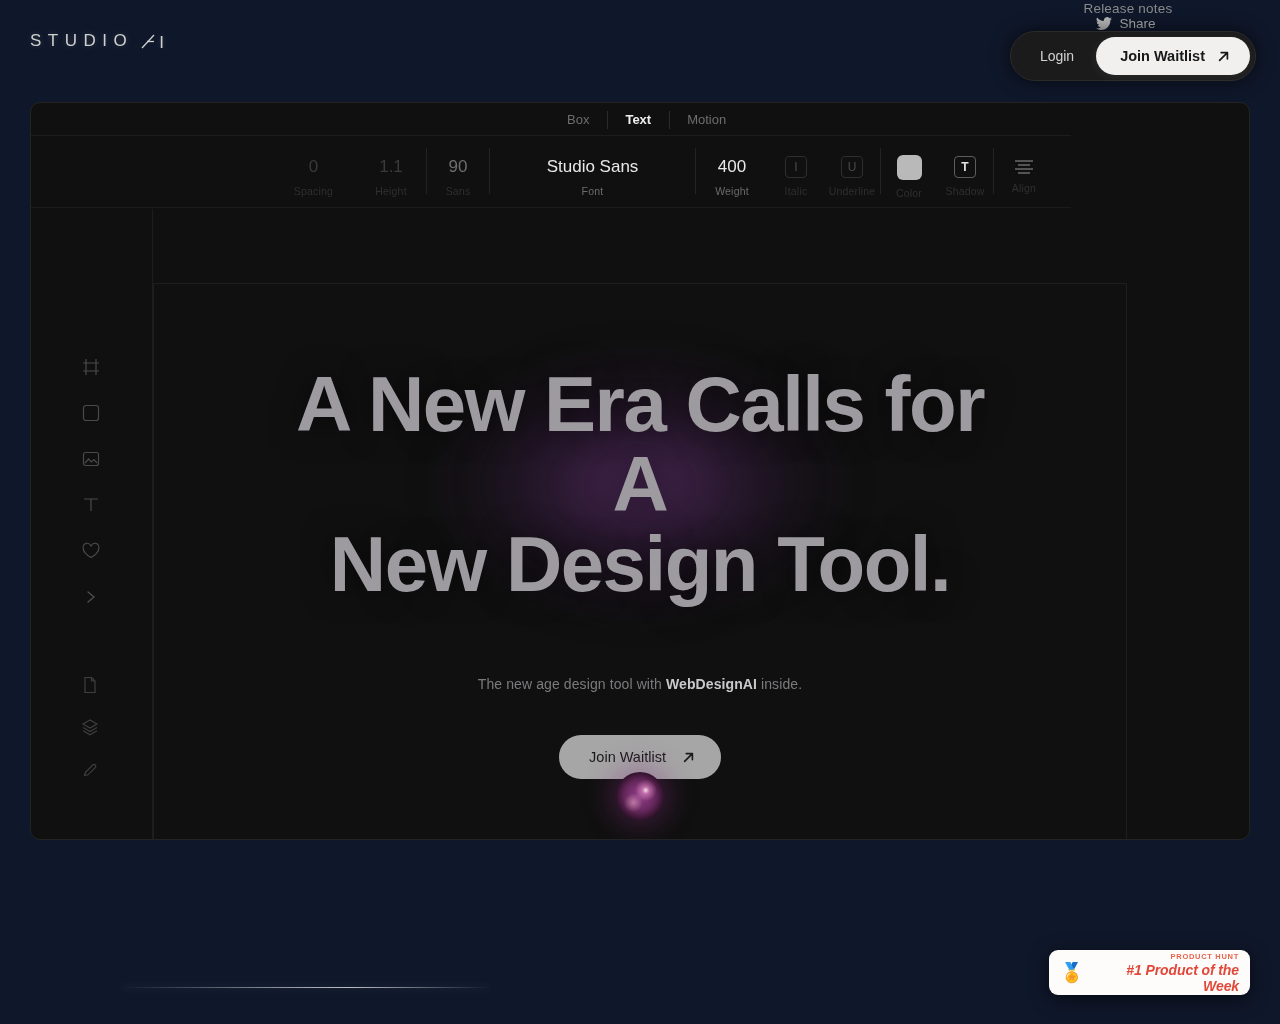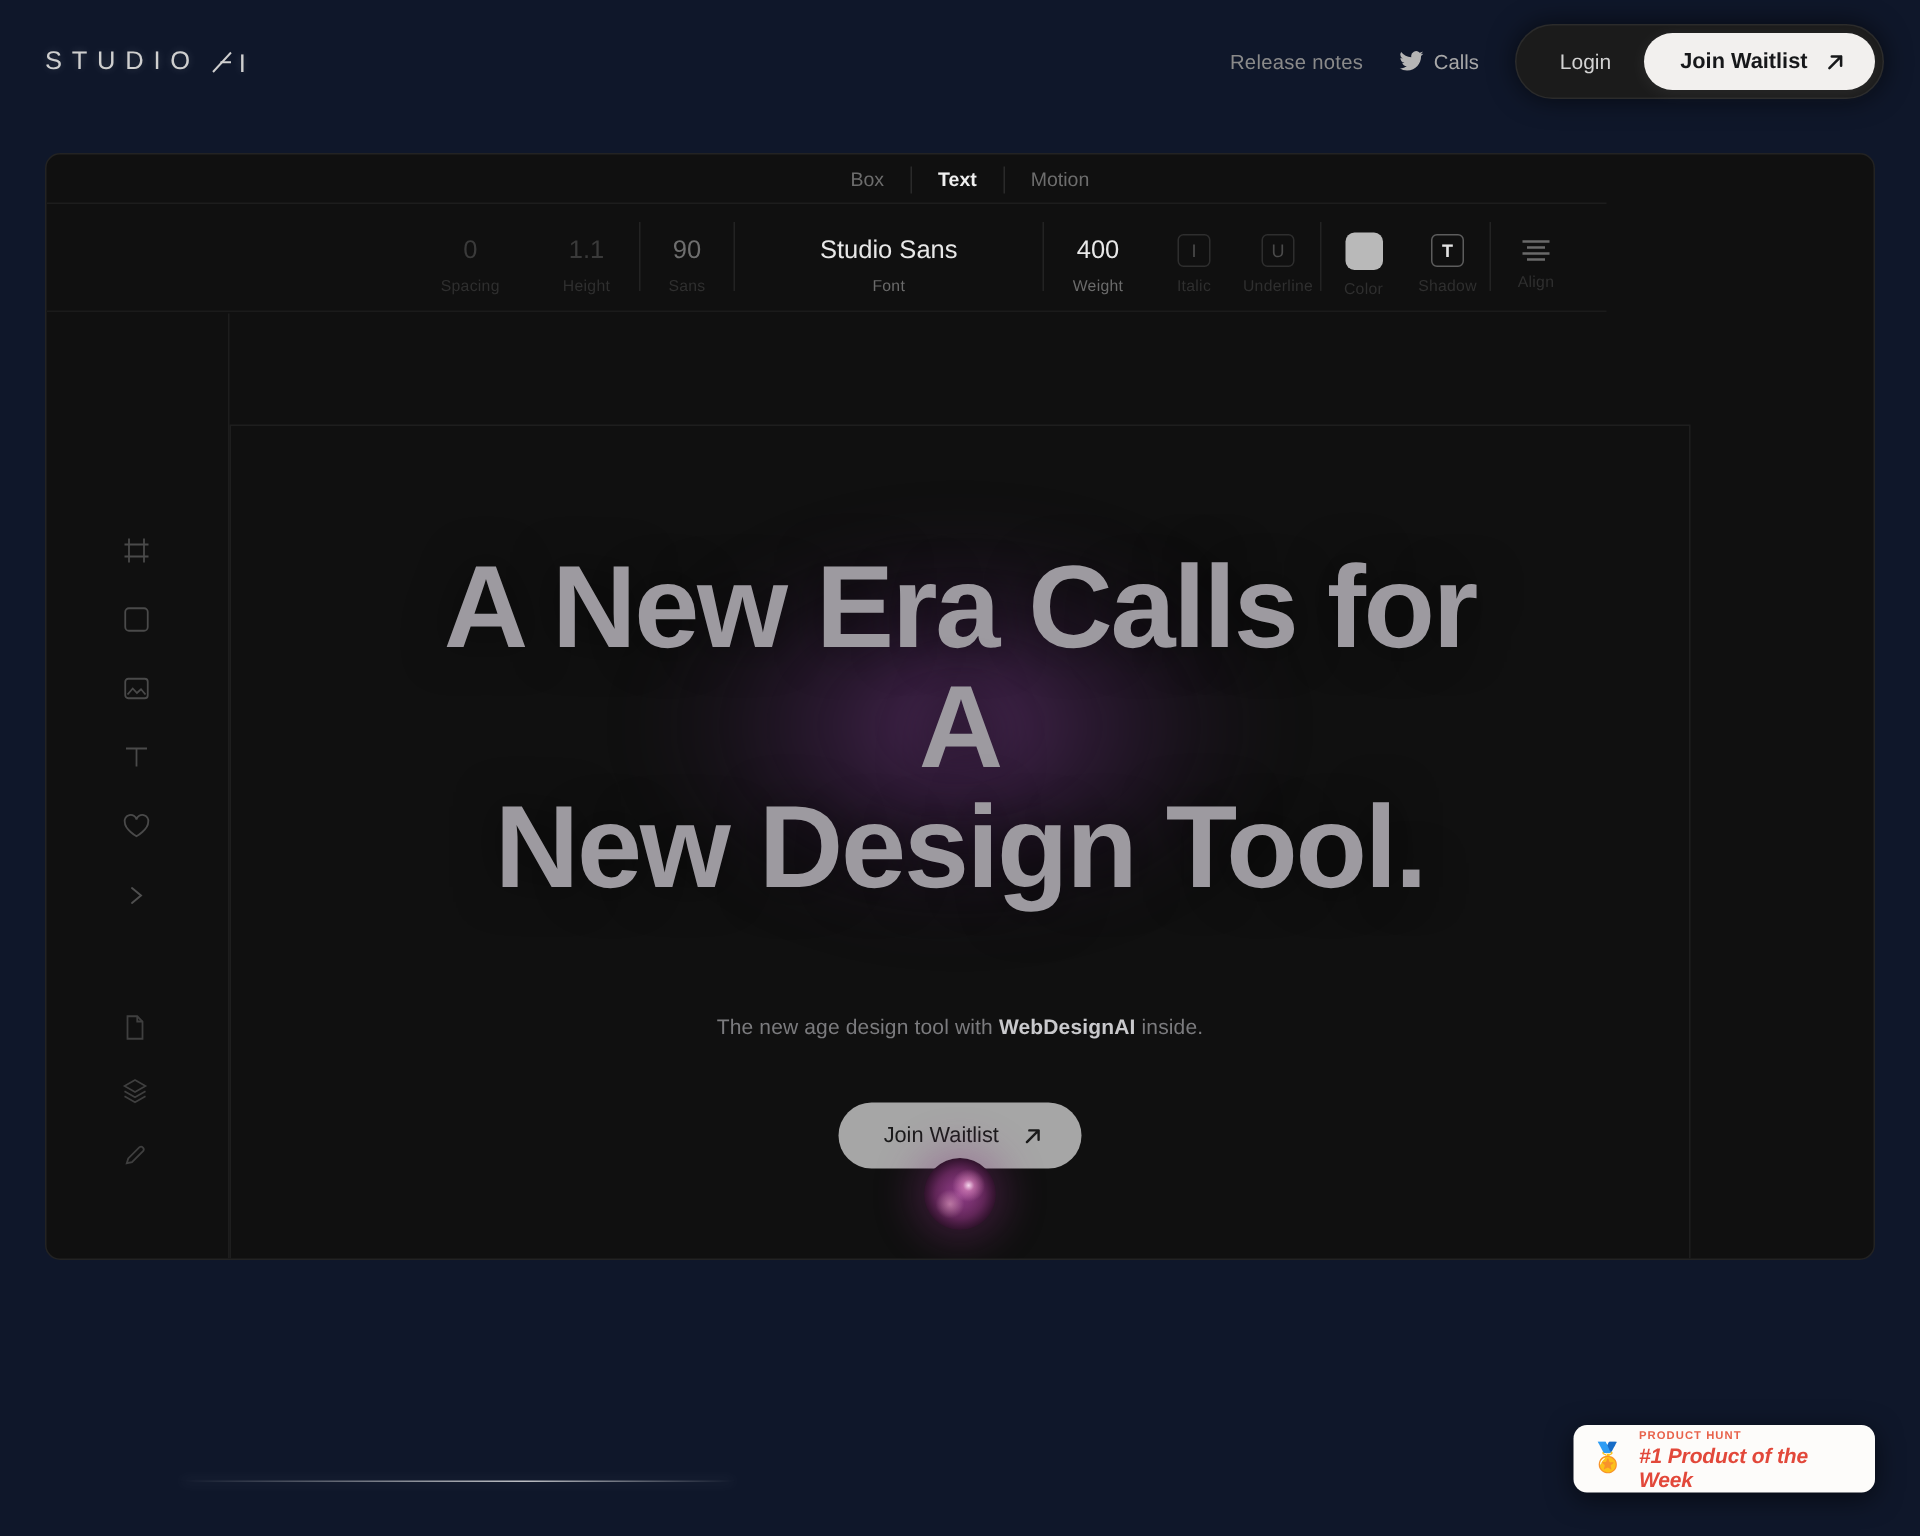--- a/index.html
+++ b/index.html
@@ -52,20 +52,21 @@
   .logo-mark .slash {
     position: absolute;
     left: 1px; top: -1px;
     width: 15px; height: 17px;
   }
 
   .header-right {
     display: flex;
     align-items: center;
     gap: 0px;
+    flex-direction: column;
   }
   .nav-link {
     color: #8a8a8a;
     font-size: 13.5px;
     letter-spacing: .2px;
     padding: 0 14px;
     white-space: nowrap;
   }
   .share-wrap {
     display: flex;
@@ -356,21 +357,21 @@
     background: #fdfcfa;
     border-radius: 9px;
     display: flex;
     align-items: center;
     gap: 9px;
     padding: 0 11px;
     box-shadow: 0 4px 18px rgba(0,0,0,.55);
     cursor: pointer;
   }
   .ph-medal { font-size: 19px; line-height: 1; }
-  .ph-texts { display: flex; flex-direction: column; gap: 1px; }
+  .ph-texts { display: flex; flex-direction: column; gap: 1px; text-align: right; }
   .ph-kicker {
     font-size: 7.5px;
     font-weight: 700;
     letter-spacing: .7px;
     color: #e8624a;
   }
   .ph-title {
     font-size: 14px;
     font-weight: 700;
     color: #e2483a;
@@ -397,21 +398,21 @@
     </div>
 
     <div class="header-right">
 
       <a class="nav-link">Release notes</a>
 
       <div class="share-wrap">
         <svg class="twitter-icon" viewBox="0 0 16 14">
           <path d="M16 1.66a6.4 6.4 0 0 1-1.89.52A3.3 3.3 0 0 0 15.55.36a6.6 6.6 0 0 1-2.09.8A3.28 3.28 0 0 0 7.87 4.1 9.32 9.32 0 0 1 1.11.6a3.28 3.28 0 0 0 1.02 4.38A3.25 3.25 0 0 1 .64 4.57v.04a3.28 3.28 0 0 0 2.63 3.22 3.3 3.3 0 0 1-1.48.06 3.28 3.28 0 0 0 3.07 2.28A6.59 6.59 0 0 1 0 11.54a9.29 9.29 0 0 0 5.03 1.47c6.04 0 9.34-5 9.34-9.33l-.01-.43A6.66 6.66 0 0 0 16 1.66z" fill="#b5b5b5"></path>
         </svg>
-        <span>Calls</span>
+        <span>Share</span>
       </div>
 
       <div class="auth-group">
         <button class="login-btn">Login</button>
         <button class="waitlist-btn">
           <span>Join Waitlist</span>
           <svg class="arrow-ne" viewBox="0 0 13 13">
             <path d="M2.6 10.4 10.4 2.6M4.2 2.6h6.2v6.2" stroke="#17181a" stroke-width="1.7" fill="none" stroke-linecap="round" stroke-linejoin="round"></path>
           </svg>
         </button>

